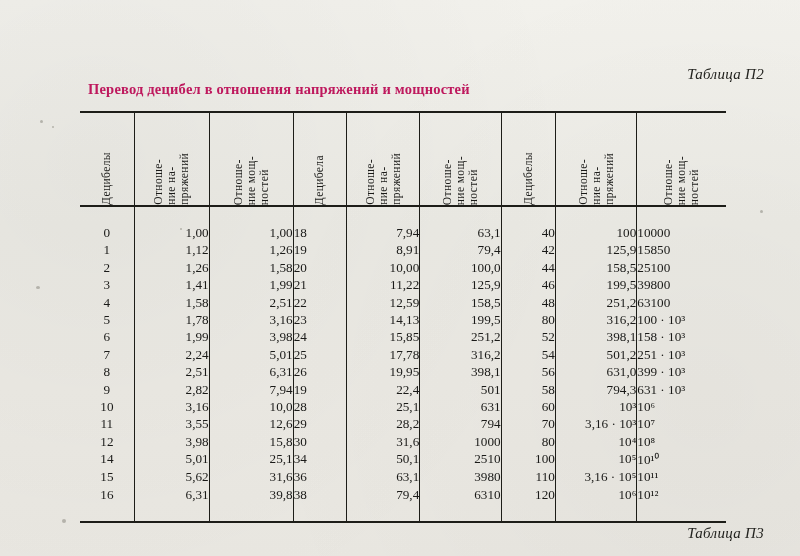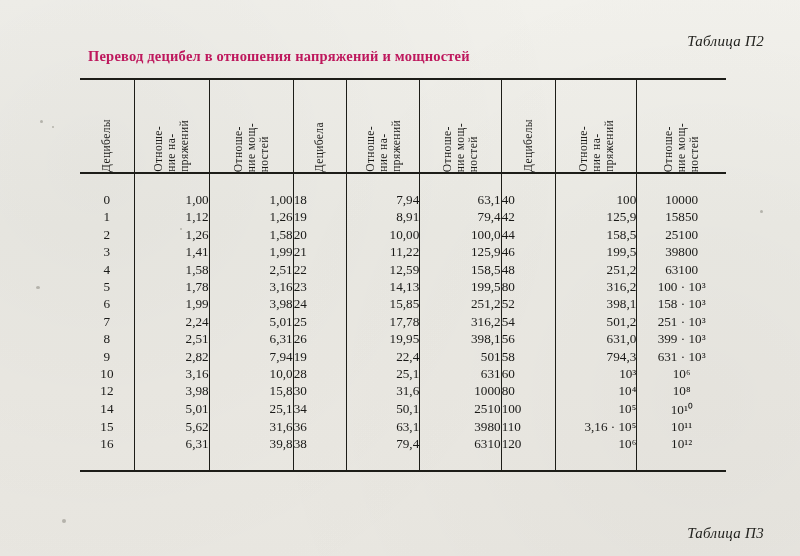--- a/index.html
+++ b/index.html
@@ -26,20 +26,21 @@
   }
   .speck {
     position: absolute;
     background: #8a8880;
     border-radius: 50%;
     opacity: 0.55;
   }
   .content {
     position: absolute;
     inset: 0;
+    margin-top: 33px;
   }
 
   .table-label {
     position: absolute;
     right: 36px;
     font-style: italic;
     font-size: 15px;
     letter-spacing: 0.3px;
     color: #23231f;
   }
@@ -116,23 +117,23 @@
     white-space: nowrap;
   }
   .c-db { text-align: center; width: 8.4%; }
   .c-u  { text-align: right;  width: 11.6%; padding-right: 20px; }
   .c-p  { text-align: right;  width: 13.0%; padding-right: 14px; }
 
   .c-db2 { text-align: left; width: 8.2%; }
   .c-u2  { text-align: right;  width: 11.4%; padding-right: 18px; }
   .c-p2  { text-align: right;  width: 12.6%; padding-right: 14px; }
 
-  .c-db3 { text-align: left; width: 8.4%; }
+  .c-db3 { text-align: right; width: 8.4%; }
   .c-u3  { text-align: right;  width: 12.6%; padding-right: 16px; }
-  .c-p3  { text-align: center;  width: 13.8%; padding-right: 12px; }
+  .c-p3  { text-align: left;  width: 13.8%; padding-right: 12px; }
 
   .hdr-cell-inner {
     display: flex;
     align-items: flex-end;
     justify-content: center;
     height: 100%;
   }
 </style>
 </head>
 <body>
@@ -352,20 +353,31 @@
           <td class="c-u vsep">3,16</td>
           <td class="c-p vsep">10,0</td>
           <td class="c-db2 vsep">28</td>
           <td class="c-u2 vsep">25,1</td>
           <td class="c-p2 vsep">631</td>
           <td class="c-db3 vsep">60</td>
           <td class="c-u3 vsep">10³</td>
           <td class="c-p3 vsep">10⁶</td>
         </tr>
         <tr class="body-row">
+          <td class="c-db">11</td>
+          <td class="c-u vsep">3,55</td>
+          <td class="c-p vsep">12,6</td>
+          <td class="c-db2 vsep">29</td>
+          <td class="c-u2 vsep">28,2</td>
+          <td class="c-p2 vsep">794</td>
+          <td class="c-db3 vsep">70</td>
+          <td class="c-u3 vsep">3,16 · 10³</td>
+          <td class="c-p3 vsep">10⁷</td>
+        </tr>
+        <tr class="body-row">
           <td class="c-db">12</td>
           <td class="c-u vsep">3,98</td>
           <td class="c-p vsep">15,8</td>
           <td class="c-db2 vsep">30</td>
           <td class="c-u2 vsep">31,6</td>
           <td class="c-p2 vsep">1000</td>
           <td class="c-db3 vsep">80</td>
           <td class="c-u3 vsep">10⁴</td>
           <td class="c-p3 vsep">10⁸</td>
         </tr>

